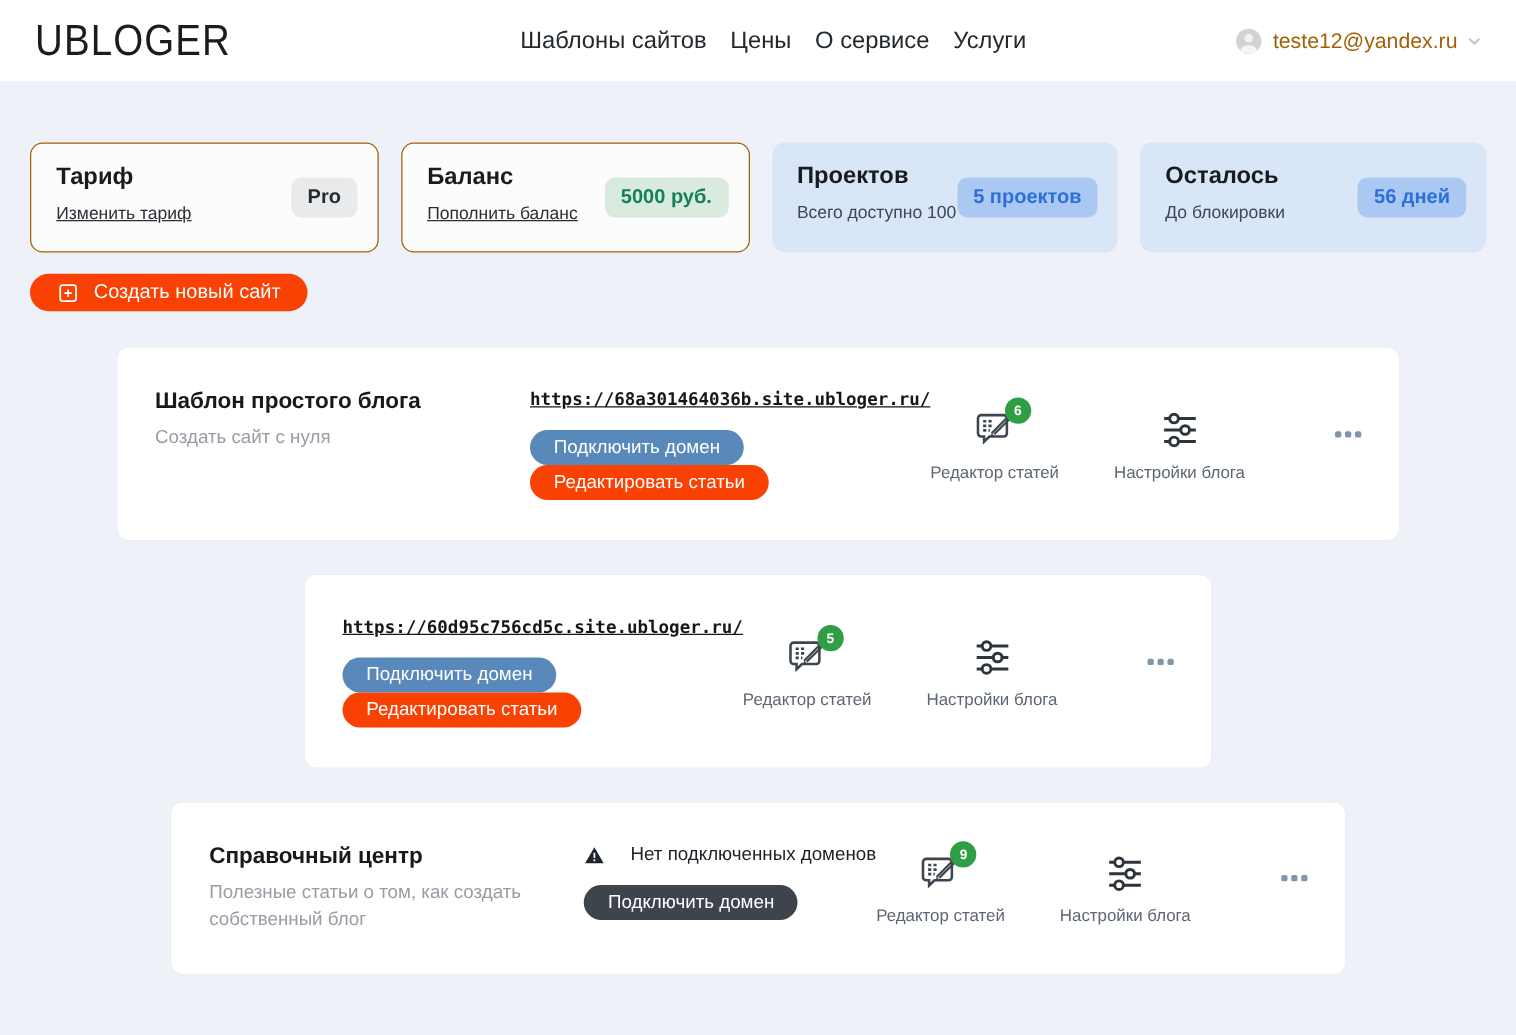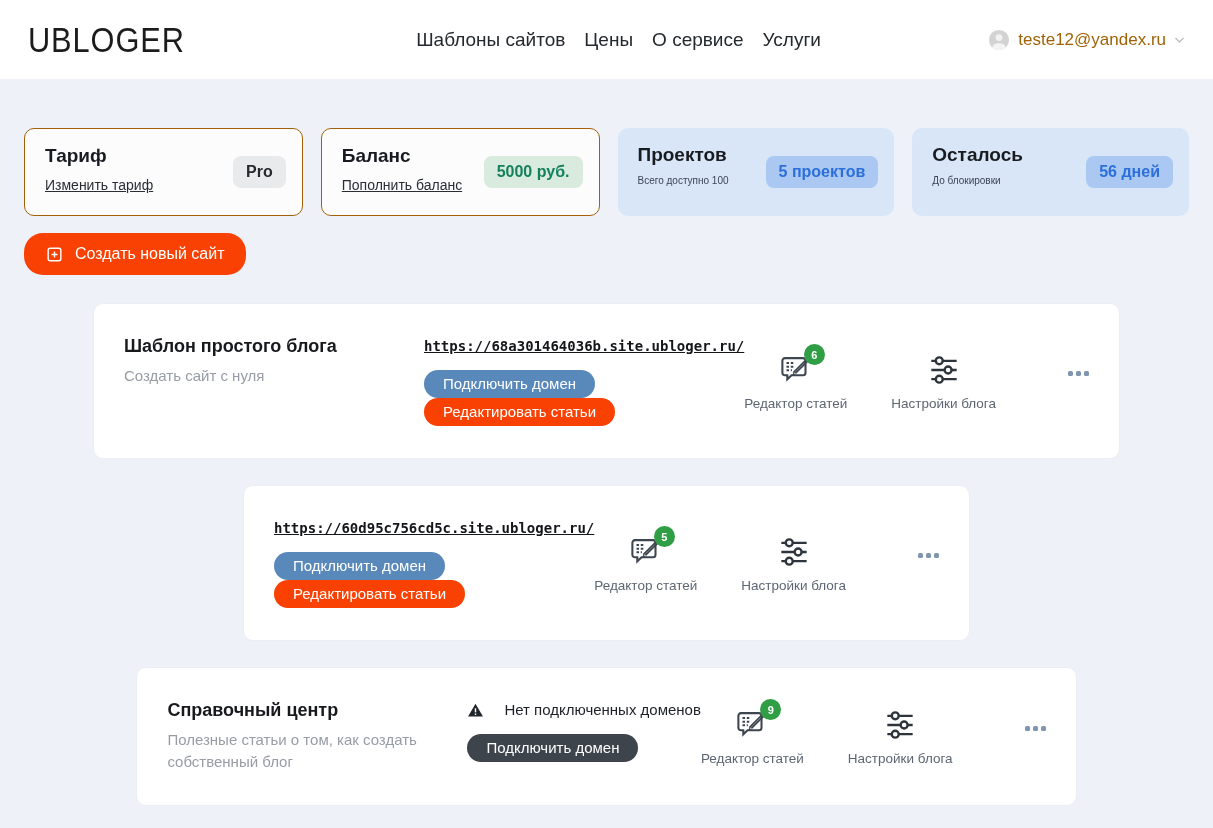--- a/index.html
+++ b/index.html
@@ -1,45 +1,45 @@
 <!DOCTYPE html>
 <html><head>
 <meta charset="utf-8">
 <style>
   * { margin:0; padding:0; box-sizing:border-box; }
   html,body { width:1213px; height:828px; overflow:hidden; }
   body { font-family:"Liberation Sans", sans-serif; background:#eef1f8; color:#1a1d21; }
 
   
-  .header { background:#fff; height:79px; display:flex; align-items:center; padding:0 28px; }
+  .header { background:#fff; height:65px; display:flex; align-items:center; padding:0 28px; }
   .logo { font-size:35px; font-weight:500; letter-spacing:1px; color:#1c1c1c;
           transform:scaleX(.88); transform-origin:left center; cursor:pointer; white-space:nowrap; }
   .nav { display:flex; gap:19px; margin-left:210px; }
   .nav-item { font-size:19px; color:#24292e; cursor:pointer; white-space:nowrap; }
   .account { margin-left:auto; display:flex; align-items:center; gap:8px; cursor:pointer; }
   .account-email { font-size:17px; color:#a16207;text-align:center; }
 
   
   .main { padding:0 24px; }
 
   .stats { display:flex; gap:18px; margin-top:49px; }
   .stat-card { flex:1; border-radius:10px; padding:16px 20px; position:relative; height:88px; }
   .stat-card.neutral { background:#fcfcfd; border:1px solid #a16207; }
   .stat-card.blue { background:#d8e6f8; }
   .stat-title { font-size:19px; font-weight:700; color:#181b1f; margin-bottom:9px; }
   .stat-link { font-size:14px; color:#2a2e33; text-decoration:underline; cursor:pointer; display:inline-block; }
-  .stat-sub { font-size:10px; color:#3c4654; }
+  .stat-sub { font-size:14px; color:#3c4654; }
   .stat-badge { position:absolute; right:16px; top:50%; transform:translateY(-50%);
                 border-radius:8px; padding:7px 13px; font-size:16px; font-weight:600; white-space:nowrap; }
   .badge-neutral { background:#e9eaec; color:#26292d; }
   .badge-green { background:#d9eadf; color:#15815b; }
   .badge-blue { background:#aac8f1; color:#2d6fd9; font-weight:700; }
 
   .create-btn { margin-top:17px; display:inline-flex; align-items:center; gap:11px;
-                background:#f84102; color:#fff; border:none; border-radius:19px; height:42px;
+                background:#f84102; color:#fff; border:none; border-radius:19px; height:30px;
                 padding:0 21px; font-size:16px; font-family:inherit; cursor:pointer; }
 
   .projects { margin-top:28px; display:flex; flex-direction:column; gap:26px;align-items:center; }
   .project-card { background:#fff; border:1px solid #eceef3; border-radius:10px;
                   padding:32px 30px; display:flex; }
   .p-left { width:300px; flex:none; padding-right:20px; }
   .p-title { font-size:18px; font-weight:700; color:#17191d; margin-bottom:8px; }
   .p-desc { font-size:15px; color:#979ca5; line-height:1.45; max-width:255px; }
   .p-mid { flex:1; min-width:0; }
   .p-url { font-family:"DejaVu Sans Mono", monospace; font-size:14px; font-weight:700;

